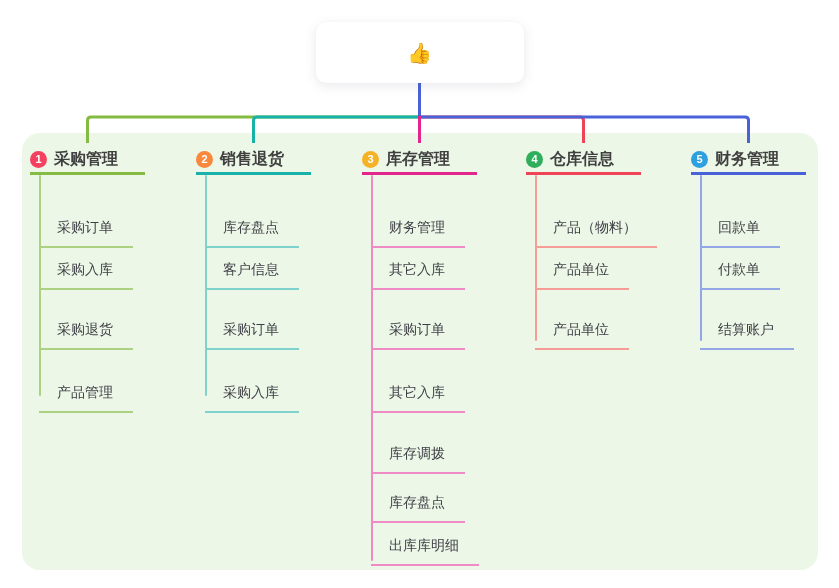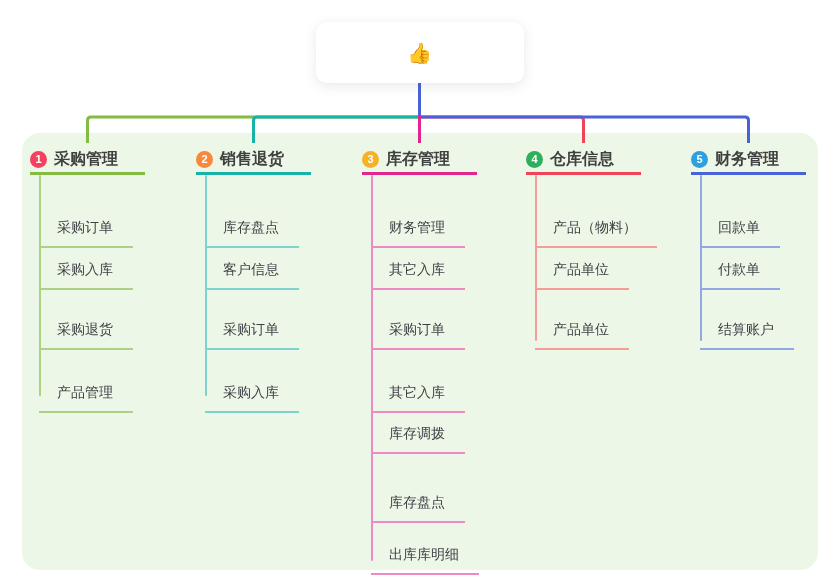--- a/index.html
+++ b/index.html
@@ -29,21 +29,21 @@
            color:#ffffff; font-size:11px; font-weight:700; line-height:17px; text-align:center; }
   .branch-label { font-size:16px; font-weight:600; color:#404040; white-space:nowrap; }
 
   .vline { position:absolute; left:9px; top:29px; width:2px; background:var(--c); border-radius:1px; }
   .v-tall { height:386px; }  .v-mid { height:221px; }  .v-short { height:166px; }
 
   .item { position:absolute; left:9px; white-space:nowrap;
           font-size:14px; line-height:20px; color:#3f3f46;
           padding:0 20px 9px 18px; border-bottom:2px solid var(--c);margin-top:17px; }
   .i0 { top:54px; } .i1 { top:96px; } .i2 { top:156px; } .i3 { top:219px; }
-  .i4 { top:260px; } .i5 { top:329px; } .i6 { top:381px; }
+  .i4 { top:280px; } .i5 { top:329px; } .i6 { top:372px; }
 </style>
 </head>
 <body>
 
 <div class="canvas">
 
   <div class="panel"></div>
 
   <svg class="connectors" width="839" height="588" viewBox="0 0 839 588">
     <path d="M419 117 H91 Q87.5 117 87.5 120.5 V143" fill="none" stroke-width="3" stroke="#84bb43"></path>

